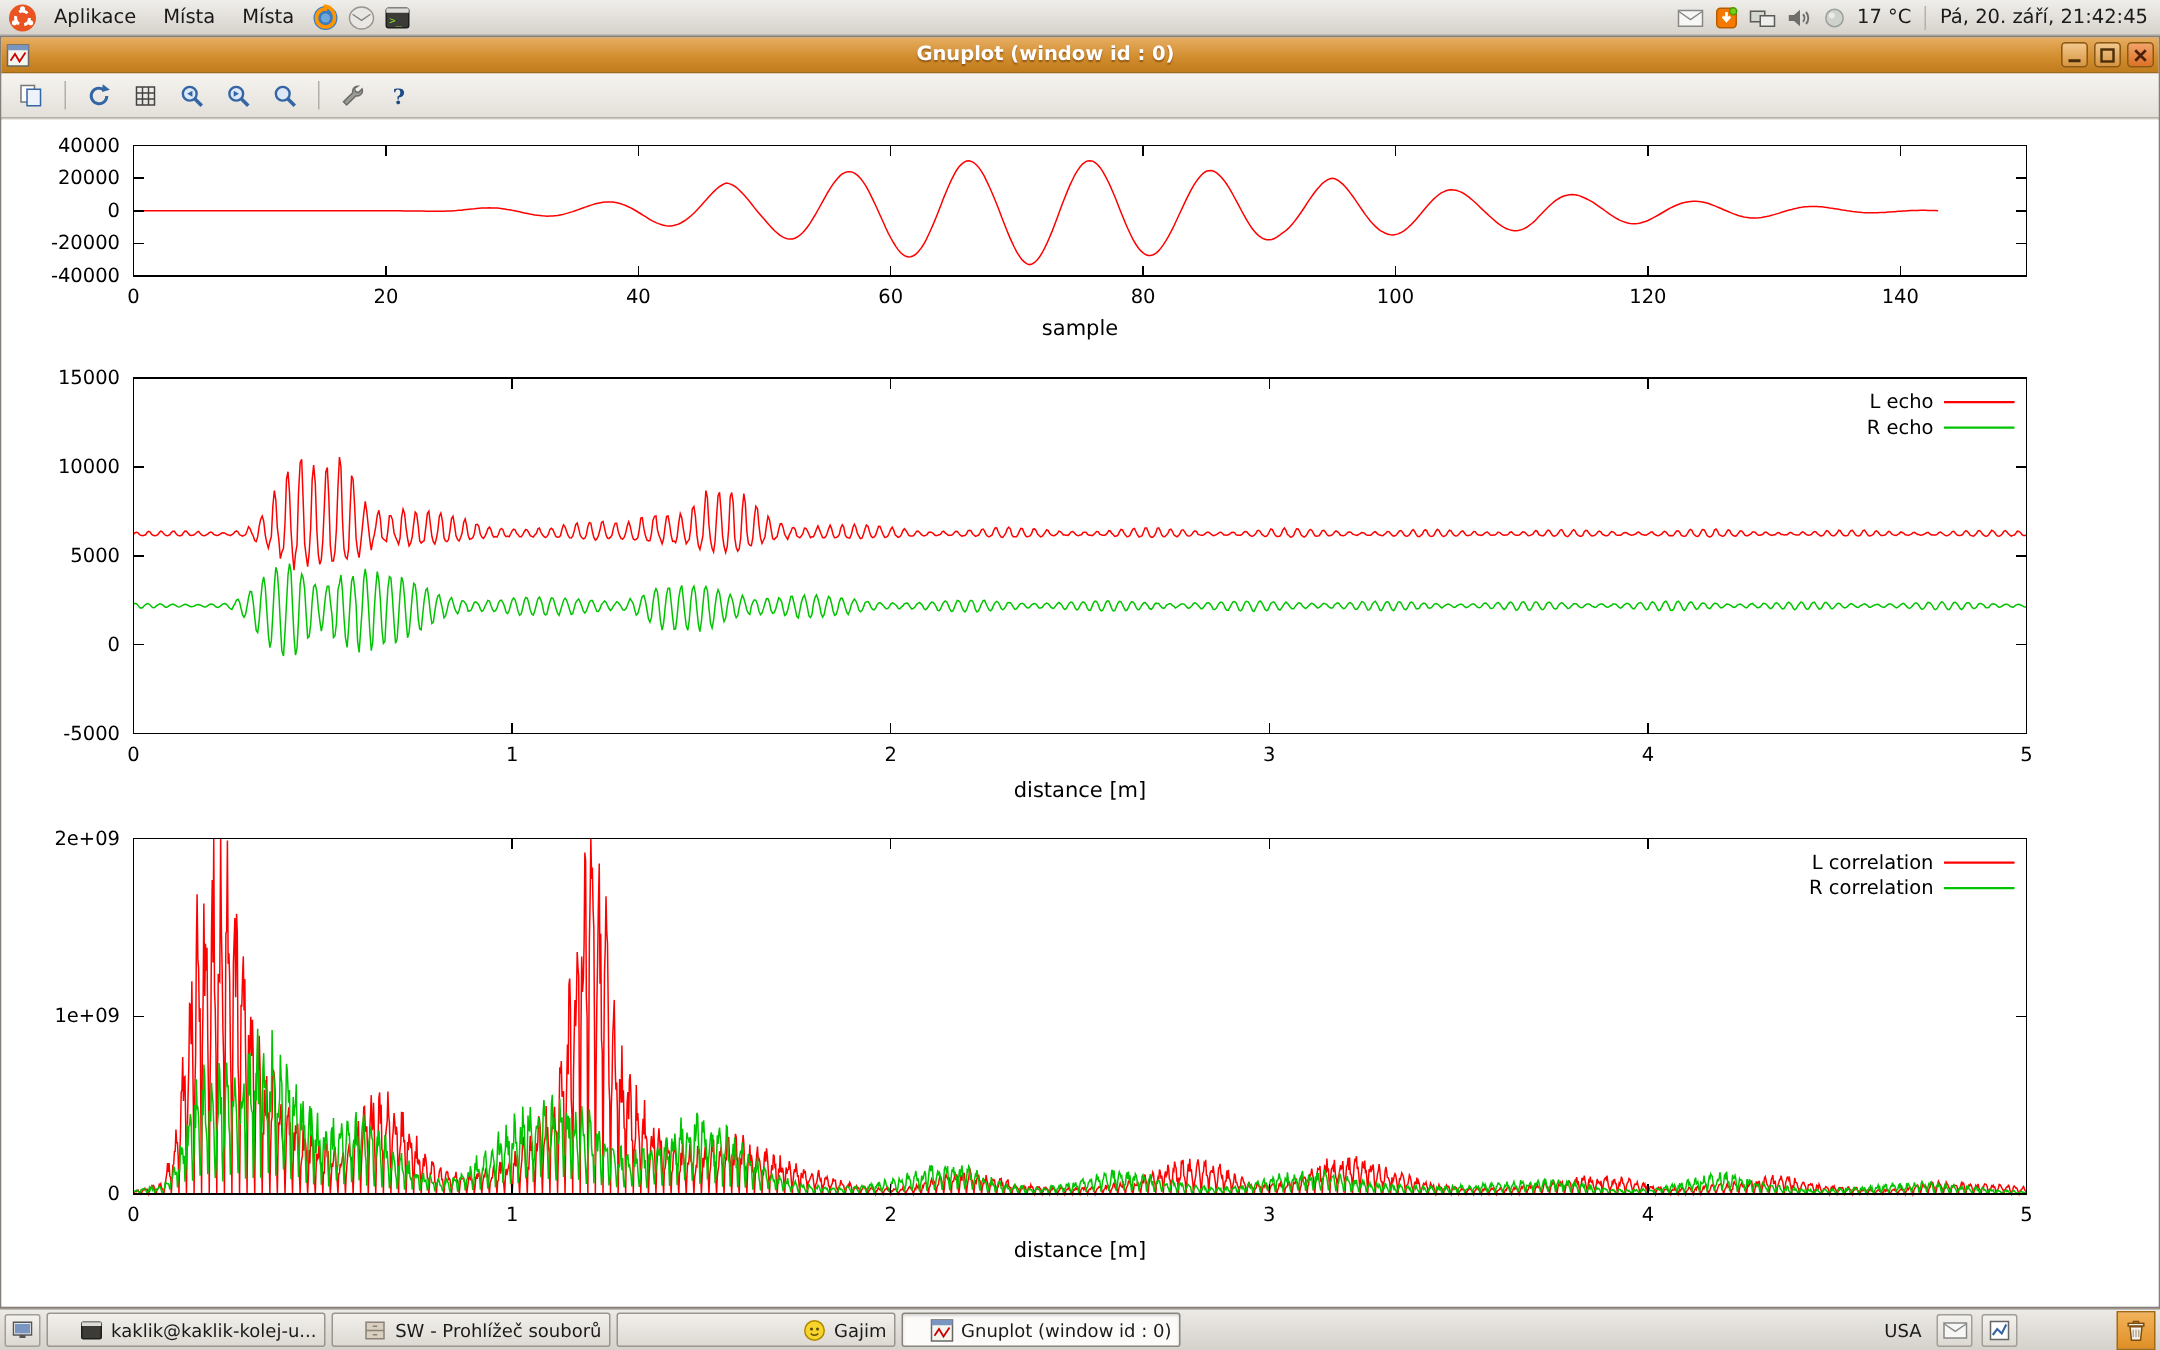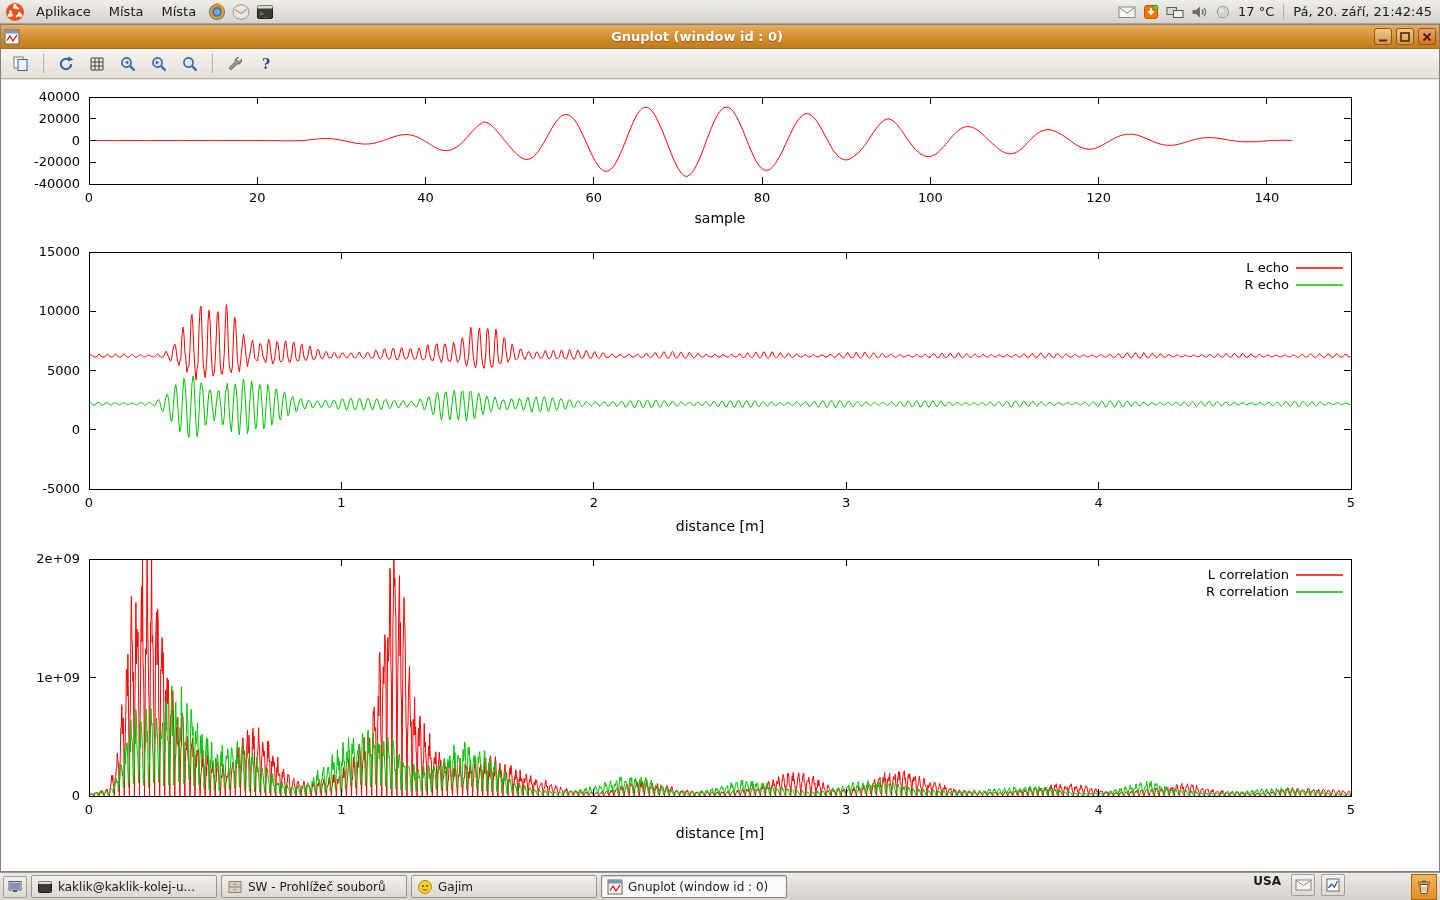--- a/index.html
+++ b/index.html
@@ -42,25 +42,25 @@
 
   
   .taskbar { position:absolute; bottom:0; left:0; width:1440px; height:28px;
     background:linear-gradient(#eceae6,#d5d1cb); border-top:1px solid #9b968e;
     display:flex; align-items:center; padding:0 3px; gap:4px; z-index:30; }
   .task-tool { width:24px; height:22px; border:1px solid #a39e96; border-radius:2px;
     background:linear-gradient(#f4f2ee,#dcd8d2); display:flex; align-items:center;
     justify-content:center; }
   .task-btn { width:186px; height:23px; border:1px solid #9a958d; border-radius:2px;
     background:linear-gradient(#f2f0ec,#ddd9d3); display:flex; align-items:center;
-    gap:5px; padding:0 5px; font-size:12px; white-space:nowrap; overflow:hidden; }
+    gap:5px; padding:0 5px; font-size:12px; white-space:nowrap; overflow:hidden;justify-content:flex-end; }
   .task-btn.active { background:#fcfbfa; border-color:#8a857d;
     box-shadow:inset 0 1px 2px rgba(0,0,0,.18); }
   .task-btn .lbl { overflow:hidden; white-space:nowrap; }
-  .task-right { margin-left:auto; display:flex; gap:6px;font-weight:bold; }
+  .task-right { margin-left:auto; display:flex; align-items:center; gap:6px; }
   .kbd-layout { font-size:12px; padding:0 4px; }
   .trash-btn { width:26px; height:26px; margin-left:60px;
     background:linear-gradient(#f2b35c,#df8f25); border:1px solid #a5690f;
     display:flex; align-items:center; justify-content:center; }
 </style>
 </head>
 <body>
 
 <div class="top-panel">
   <span class="launcher">

